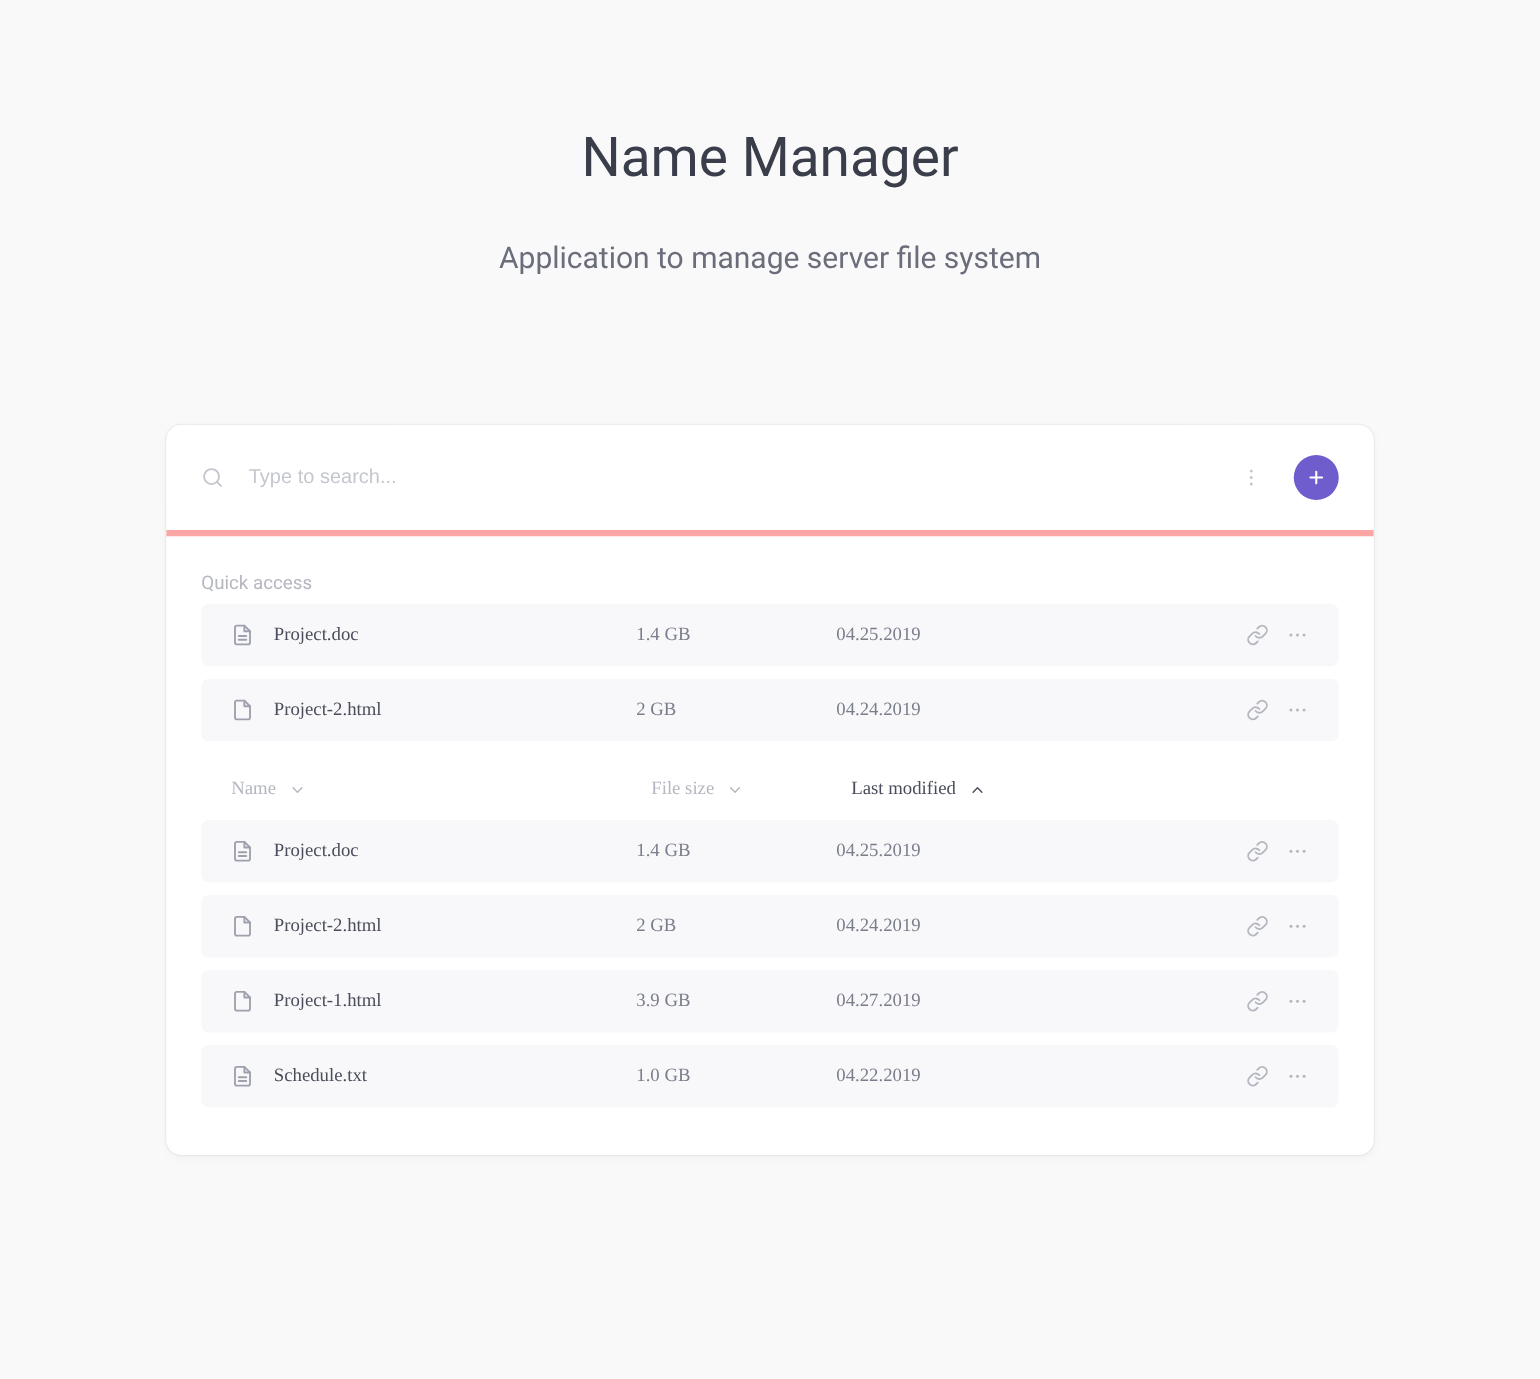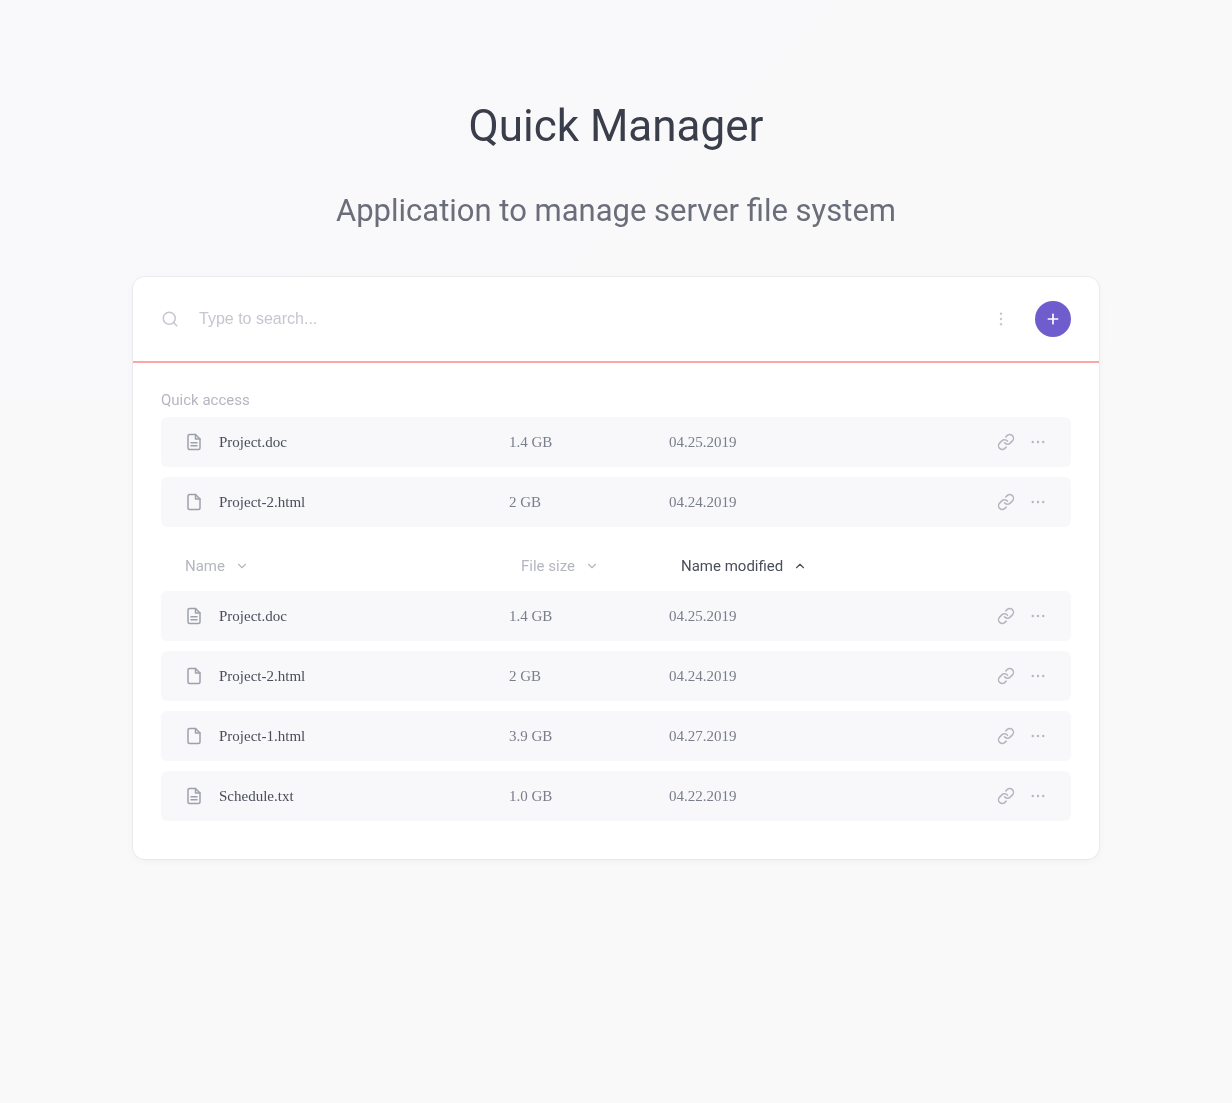--- a/index.html
+++ b/index.html
@@ -32,37 +32,37 @@
       flex-direction: column;
       align-items: center;
     }
     .page-title {
       font-size: 44px;
       font-weight: 400;
       color: #3a3d4a;
       margin-bottom: 40px;
     }
     .page-subtitle {
-      font-size: 31px;
+      font-size: 24px;
       font-weight: 400;
       color: #6b6e7a;
-      margin-bottom: 48px;
+      margin-bottom: 120px;
     }
     .panel {
       width: 966px;
       background: #ffffff;
       border-radius: 12px;
       box-shadow: 0 2px 8px rgba(0,0,0,0.04), 0 0 0 1px rgba(0,0,0,0.04);
       overflow: hidden;
     }
     .toolbar {
       display: flex;
       align-items: center;
       padding: 24px 28px;
-      border-bottom: 2px solid #fca5a5;
+      border-bottom: 5px solid #fca5a5;
     }
     .search-icon {
       color: #c5c7cf;
       margin-right: 20px;
     }
     .search-input {
       flex: 1;
       border: none;
       outline: none;
       font-size: 16px;
@@ -139,20 +139,21 @@
     .row-action {
       color: #b5b7c0;
       cursor: pointer;
       display: flex;
       align-items: center;
     }
     .headers {
       display: flex;
       align-items: center;
       padding: 20px 24px 16px 24px;
+      font-family: Liberation Serif, serif;
     }
     .header-col {
       display: flex;
       align-items: center;
       gap: 10px;
       font-size: 15px;
       cursor: pointer;
     }
     .header-name {
       flex: 0 0 336px;
@@ -175,21 +176,21 @@
     svg {
       display: block;
     }
   </style>
 </head>
 <body>
 
 <div class="bg-curve"></div>
 
 <div class="container">
-  <h1 class="page-title">Quick Manager</h1>
+  <h1 class="page-title">Name Manager</h1>
   <div class="page-subtitle">Application to manage server file system</div>
 
   <div class="panel">
     <div class="toolbar">
       <span class="search-icon">
         <svg width="18" height="18" viewBox="0 0 24 24" fill="none" stroke="currentColor" stroke-width="2" stroke-linecap="round" stroke-linejoin="round">
             <circle cx="11" cy="11" r="8"></circle>
             <line x1="21" y1="21" x2="16.65" y2="16.65"></line>
           </svg>
       </span>
@@ -279,21 +280,21 @@
         </div>
         <div class="header-col header-size">
           <span>File size</span>
           <span class="chevron">
             <svg width="14" height="14" viewBox="0 0 24 24" fill="none" stroke="currentColor" stroke-width="2" stroke-linecap="round" stroke-linejoin="round">
                 <polyline points="6 9 12 15 18 9"></polyline>
               </svg>
           </span>
         </div>
         <div class="header-col header-modified">
-          <span>Name modified</span>
+          <span>Last modified</span>
           <span class="chevron chevron-active">
             <svg width="14" height="14" viewBox="0 0 24 24" fill="none" stroke="currentColor" stroke-width="2" stroke-linecap="round" stroke-linejoin="round">
                 <polyline points="18 15 12 9 6 15"></polyline>
               </svg>
           </span>
         </div>
       </div>
 
       <div class="row">
         <span class="row-icon">

